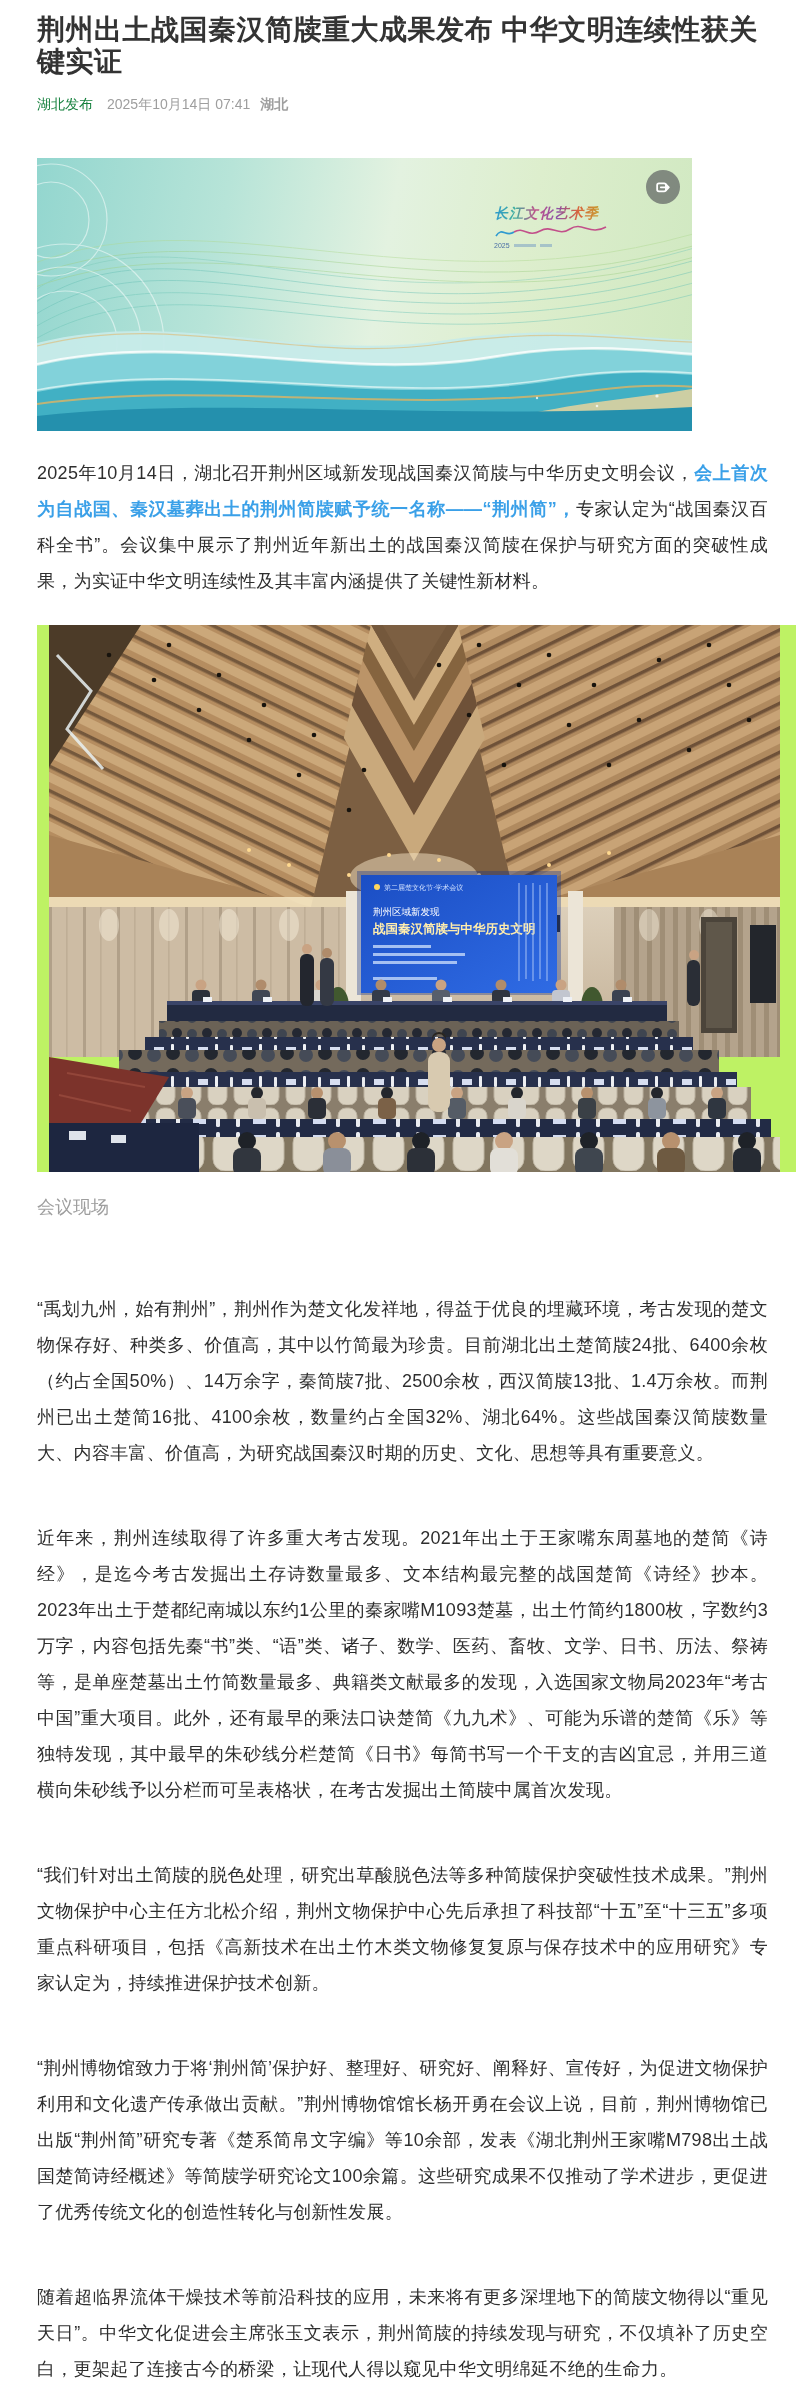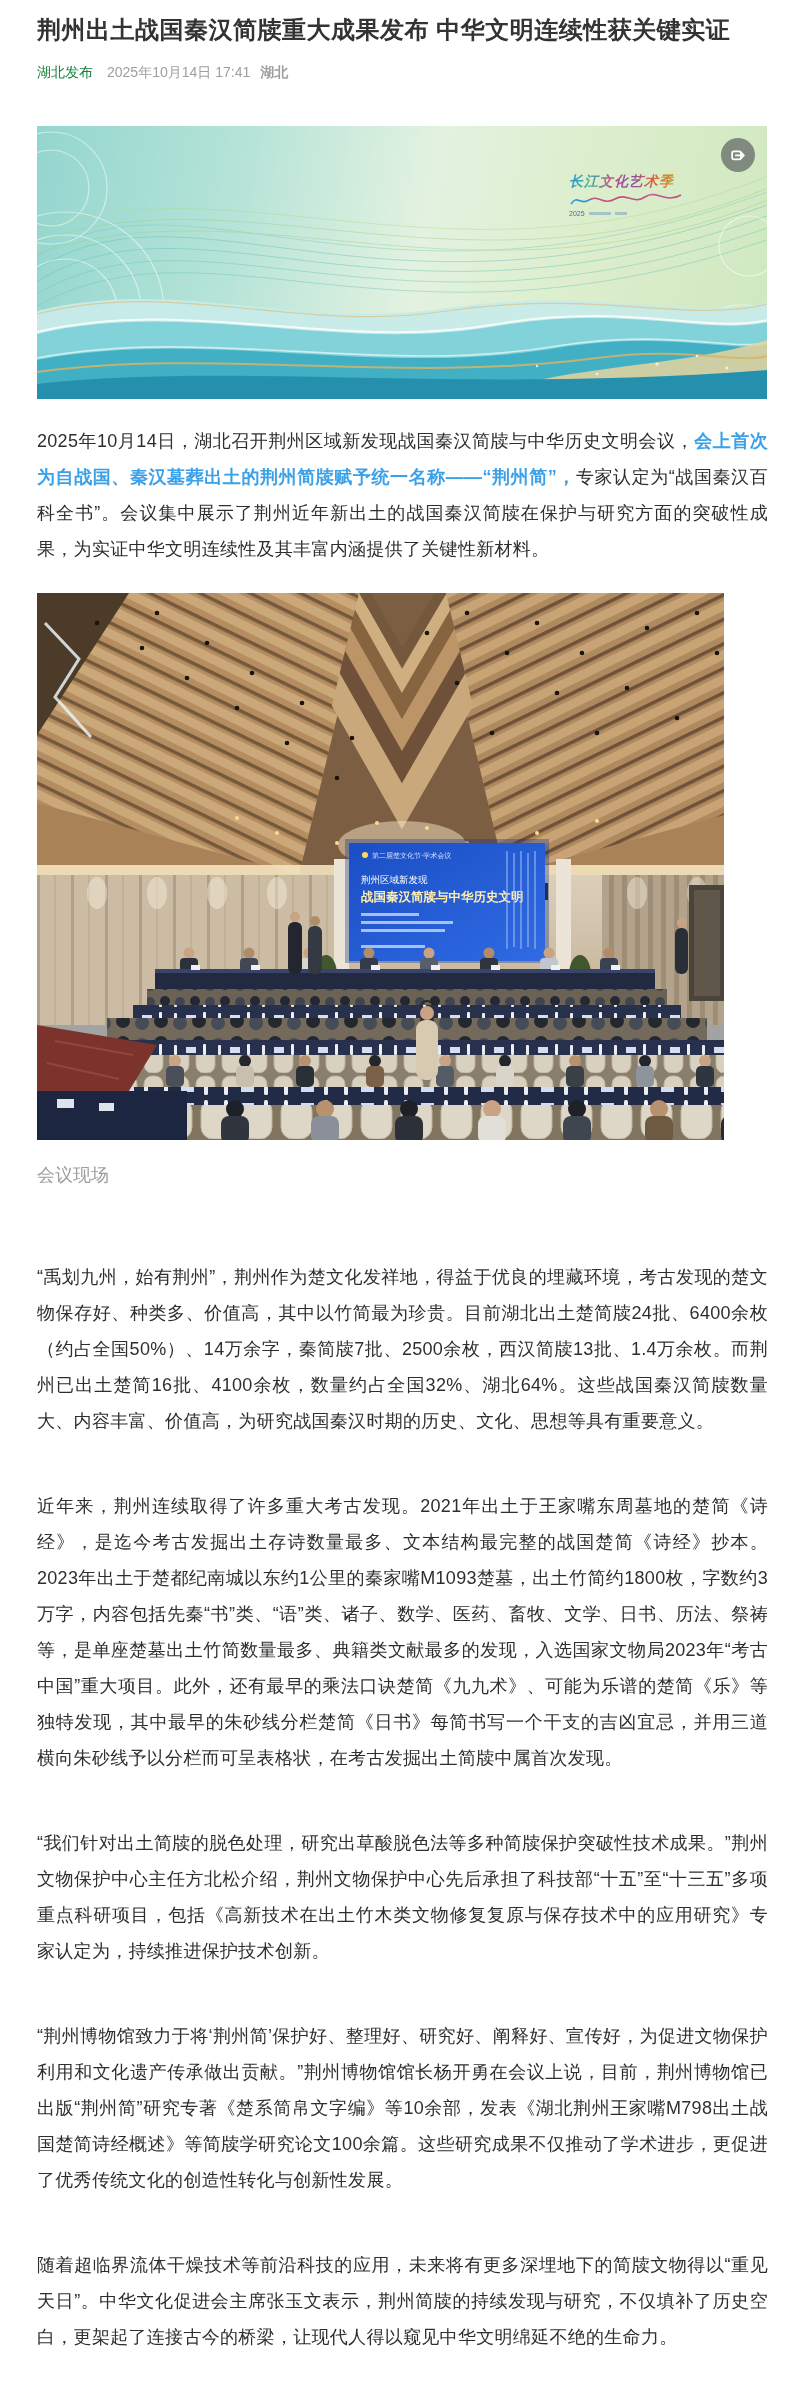--- a/index.html
+++ b/index.html
@@ -7,31 +7,31 @@
   body {
     width:805px;
     min-height:2381px;
     font-family:"Liberation Sans","DejaVu Sans",sans-serif;
     color:#2e2e2e;
   }
   .content { padding:14px 37px 24px; }
 
   
   h1.title {
-    font-size:24px; line-height:32px; font-weight:700; color:#333;
+    font-size:28px; line-height:32px; font-weight:700; color:#333;
     letter-spacing:.5px;
   }
   .meta { margin-top:16px; font-size:14px; line-height:20px; }
   .meta .source { color:#15803d; text-decoration:none; font-weight:400; margin-right:14px; cursor:pointer; }
   .meta .time, .meta .loc { color:#9e9e9e; }
   .meta .loc { margin-left:10px;font-weight:bold; }
 
   
   .banner {
-    position:relative; margin-top:44px; width:730px; height:273px;
+    position:relative; margin-top:44px; width:655px; height:273px;
     overflow:hidden; cursor:pointer;
     background:linear-gradient(100deg,#93d6cf 0%,#b7e4d8 28%,#e3f2e0 52%,#ddeecd 72%,#cfe8c0 100%);
   }
   .banner svg.banner-art { position:absolute; inset:0; display:block; }
   .banner-logo { position:absolute; top:46px; right:60px; width:138px; pointer-events:none; }
   .logo-script {
     display:inline-block; font-weight:700; font-style:italic; font-size:14px; letter-spacing:1px;
     background:linear-gradient(90deg,#2e9ad0,#3fae9e,#c2508a,#8a51a8,#d8633c,#c99a2e);
     -webkit-background-clip:text; background-clip:text;
     -webkit-text-fill-color:transparent; color:#c2508a;
@@ -50,33 +50,33 @@
   .para {
     font-size:18px; line-height:36px; text-align:justify; color:#2e2e2e;
     margin-top:49px; letter-spacing:.3px;
   }
   .para.first { margin-top:24px; }
   .para .hl { color:#3aa0e8; font-weight:700; }
   .para.after-figure { margin-top:74px; }
 
   
   figure.photo-fig { margin-top:26px; }
-  .photo-wrap { width:687px; height:547px; overflow:hidden; cursor:pointer; background:#a3a3a3; }
+  .photo-wrap { width:759px; height:547px; overflow:hidden; cursor:pointer; background:#bef264;padding-left:12px; }
   .photo-wrap svg { display:block; }
   figcaption { margin-top:25px; font-size:18px; line-height:20px; color:#9e9e9e; }
 </style>
 </head>
 <body>
 
 <div class="content">
 
   <h1 class="title">荆州出土战国秦汉简牍重大成果发布 中华文明连续性获关键实证</h1>
 
   <div class="meta">
-    <a class="source">湖北发布</a><span class="time">2025年10月14日 17:41</span><span class="loc">湖北</span>
+    <a class="source">湖北发布</a><span class="time">2025年10月14日 07:41</span><span class="loc">湖北</span>
   </div>
 
   <div class="banner">
     <svg class="banner-art" width="731" height="273" viewBox="0 0 731 273" preserveAspectRatio="none">
 
       <g fill="none" stroke-width="1" opacity=".45">
         <path d="M-10,150 C150,35 340,225 741,75" stroke="#66bfb4"></path>
         <path d="M-10,162 C156,48 346,232 741,86" stroke="#66bfb4"></path>
         <path d="M-10,174 C162,62 352,240 741,98" stroke="#6cc4b6"></path>
         <path d="M-10,186 C168,76 358,247 741,110" stroke="#6cc4b6"></path>

